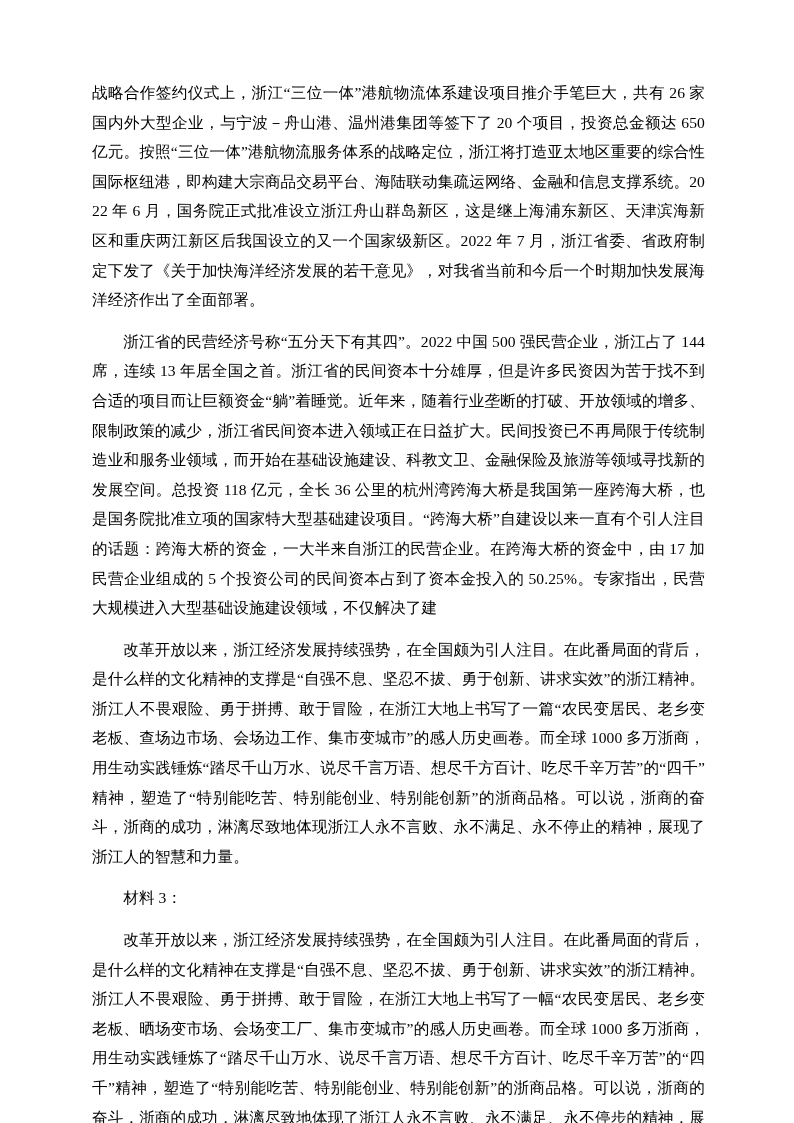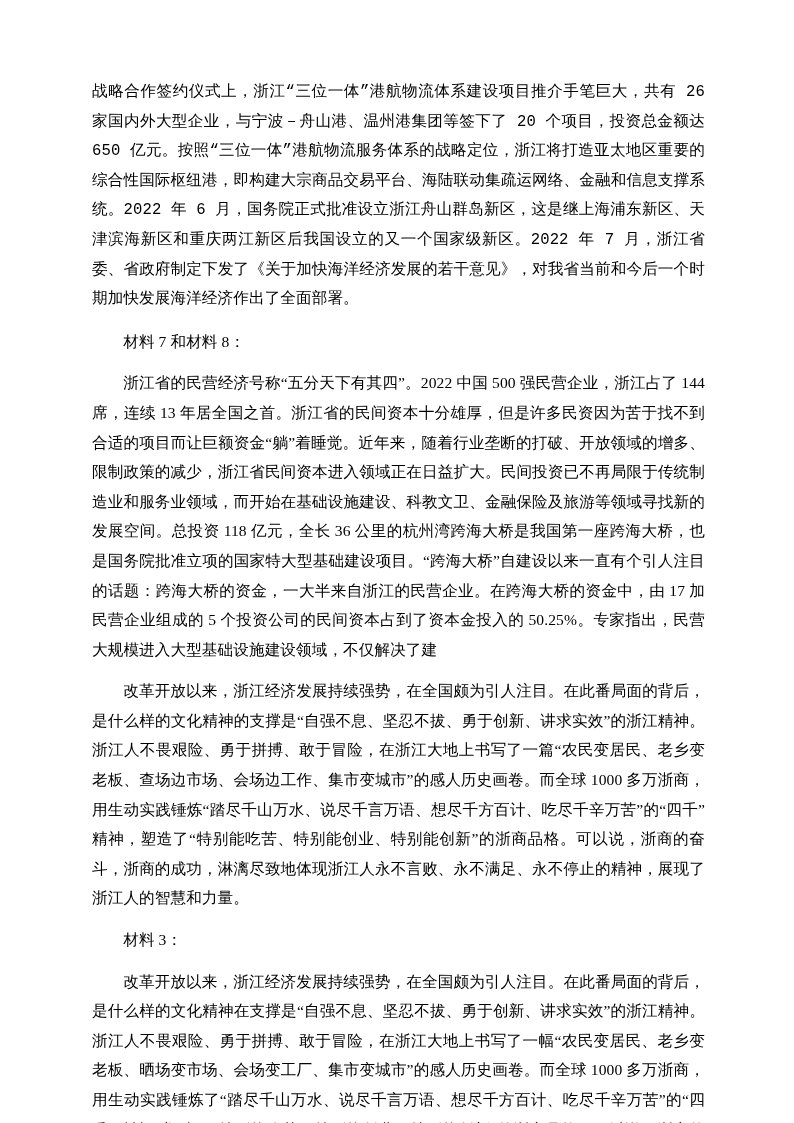--- a/index.html
+++ b/index.html
@@ -38,32 +38,30 @@
   }
   p.indent {
     text-indent: 2em;
   }
   p.heading {
     text-indent: 2em;
     margin-bottom: 12px;
   }
   p.flush {
     text-indent: 0;
-    font-family: Liberation Mono, monospace;
   }
 </style>
 </head>
 <body>
 
 <div class="page">
   <div class="content">
 
     <p class="flush">战略合作签约仪式上，浙江“三位一体”港航物流体系建设项目推介手笔巨大，共有 26 家国内外大型企业，与宁波－舟山港、温州港集团等签下了 20 个项目，投资总金额达 650 亿元。按照“三位一体”港航物流服务体系的战略定位，浙江将打造亚太地区重要的综合性国际枢纽港，即构建大宗商品交易平台、海陆联动集疏运网络、金融和信息支撑系统。2022 年 6 月，国务院正式批准设立浙江舟山群岛新区，这是继上海浦东新区、天津滨海新区和重庆两江新区后我国设立的又一个国家级新区。2022 年 7 月，浙江省委、省政府制定下发了《关于加快海洋经济发展的若干意见》，对我省当前和今后一个时期加快发展海洋经济作出了全面部署。</p>
 
-    <p class="heading">材料 7 和材料 8：</p>
 
     <p class="indent">浙江省的民营经济号称“五分天下有其四”。2022 中国 500 强民营企业，浙江占了 144 席，连续 13 年居全国之首。浙江省的民间资本十分雄厚，但是许多民资因为苦于找不到合适的项目而让巨额资金“躺”着睡觉。近年来，随着行业垄断的打破、开放领域的增多、限制政策的减少，浙江省民间资本进入领域正在日益扩大。民间投资已不再局限于传统制造业和服务业领域，而开始在基础设施建设、科教文卫、金融保险及旅游等领域寻找新的发展空间。总投资 118 亿元，全长 36 公里的杭州湾跨海大桥是我国第一座跨海大桥，也是国务院批准立项的国家特大型基础建设项目。“跨海大桥”自建设以来一直有个引人注目的话题：跨海大桥的资金，一大半来自浙江的民营企业。在跨海大桥的资金中，由 17 加民营企业组成的 5 个投资公司的民间资本占到了资本金投入的 50.25%。专家指出，民营大规模进入大型基础设施建设领域，不仅解决了建</p>
 
     <p class="indent">改革开放以来，浙江经济发展持续强势，在全国颇为引人注目。在此番局面的背后，是什么样的文化精神的支撑是“自强不息、坚忍不拔、勇于创新、讲求实效”的浙江精神。浙江人不畏艰险、勇于拼搏、敢于冒险，在浙江大地上书写了一篇“农民变居民、老乡变老板、查场边市场、会场边工作、集市变城市”的感人历史画卷。而全球 1000 多万浙商，用生动实践锤炼“踏尽千山万水、说尽千言万语、想尽千方百计、吃尽千辛万苦”的“四千”精神，塑造了“特别能吃苦、特别能创业、特别能创新”的浙商品格。可以说，浙商的奋斗，浙商的成功，淋漓尽致地体现浙江人永不言败、永不满足、永不停止的精神，展现了浙江人的智慧和力量。</p>
 
     <p class="heading">材料 3：</p>
 
     <p class="indent">改革开放以来，浙江经济发展持续强势，在全国颇为引人注目。在此番局面的背后，是什么样的文化精神在支撑是“自强不息、坚忍不拔、勇于创新、讲求实效”的浙江精神。浙江人不畏艰险、勇于拼搏、敢于冒险，在浙江大地上书写了一幅“农民变居民、老乡变老板、晒场变市场、会场变工厂、集市变城市”的感人历史画卷。而全球 1000 多万浙商，用生动实践锤炼了“踏尽千山万水、说尽千言万语、想尽千方百计、吃尽千辛万苦”的“四千”精神，塑造了“特别能吃苦、特别能创业、特别能创新”的浙商品格。可以说，浙商的奋斗，浙商的成功，淋漓尽致地体现了浙江人永不言败、永不满足、永不停步的精神，展现了浙江人的智慧和力量。</p>
 
   </div>

